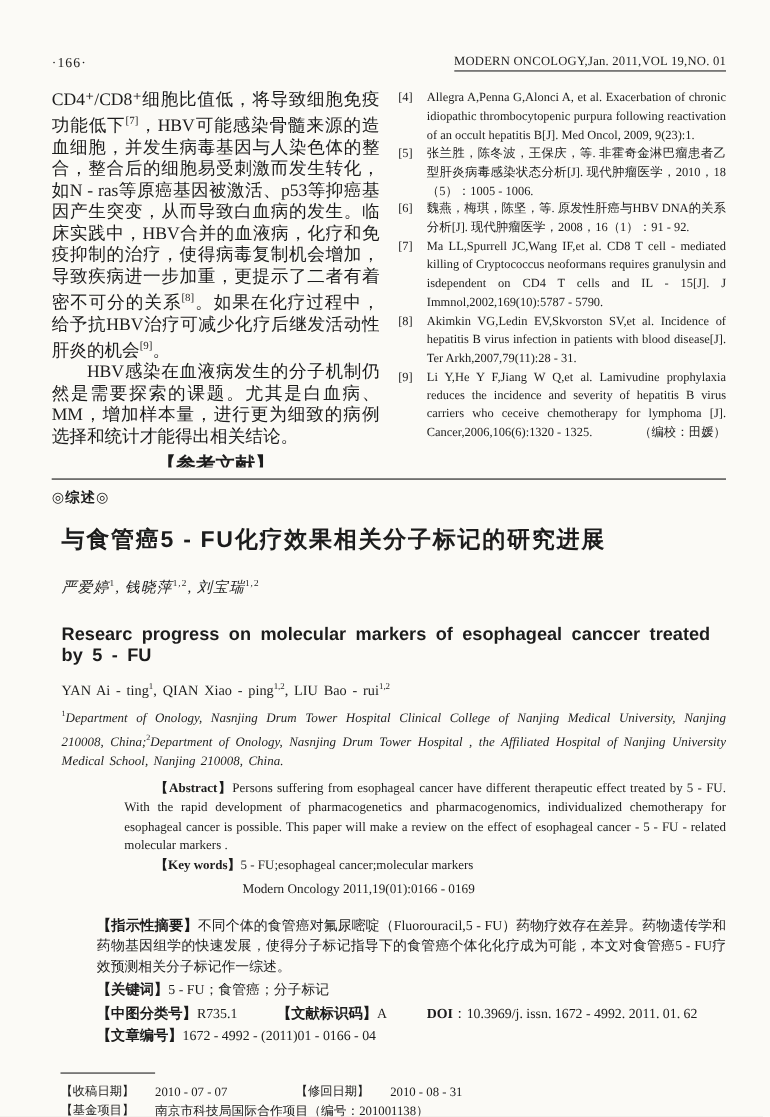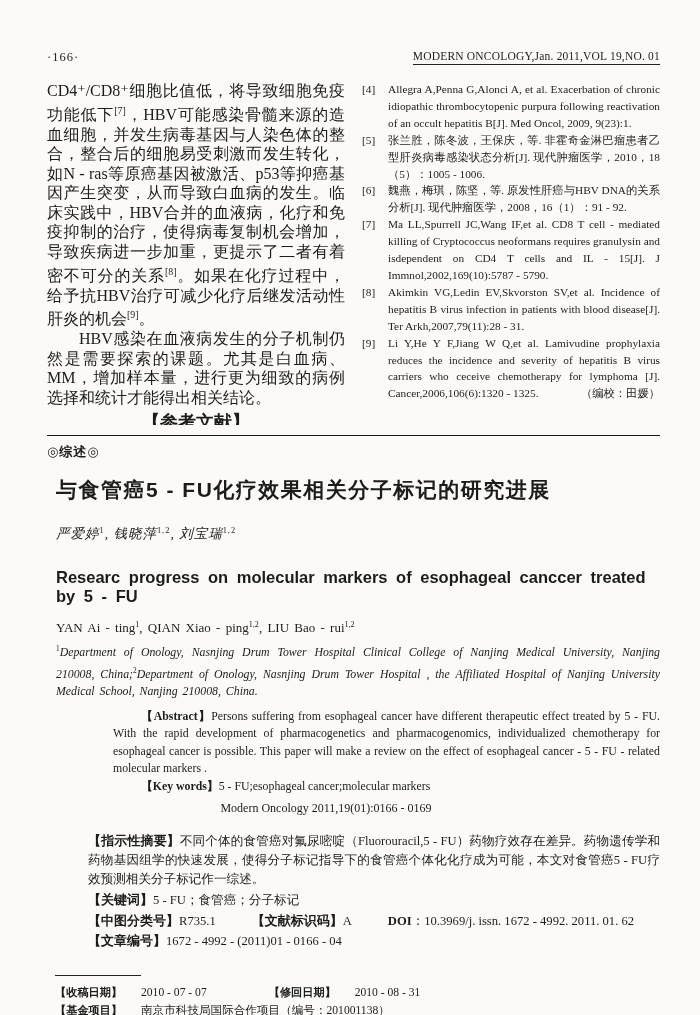--- a/index.html
+++ b/index.html
@@ -45,21 +45,21 @@
   .cite{ text-align:center;font-size:12px;margin:6px 55px 0 0;}
   .zhmeta{margin:15px 0 0 41px;font-size:12.6px;line-height:19.2px;text-align:justify;}
   .zhmeta .lbl{font-weight:bold;font-family:"Liberation Sans","DejaVu Sans",sans-serif;font-size:13px;}
   .clcline{margin-top:1px;}
   .clcline .gap{display:inline-block;width:36px;}
   .clcline .doi-lbl{font-weight:bold;}
   
   .fnrule{width:86px;border:none;border-top:1.2px solid #222;margin:24px 0 8px 8px;}
   .fn{font-size:11.6px;line-height:17.8px;margin-left:8px;}
   .fnrow{display:flex;}
-  .fn-label{flex:0 0 76px;font-weight:bold;font-family:"Liberation Sans","DejaVu Sans",sans-serif;font-size:11.2px;margin-right:10px;white-space:nowrap;}
+  .fn-label{flex:0 0 76px;font-weight:normal;font-family:"Liberation Sans","DejaVu Sans",sans-serif;font-size:11.2px;margin-right:10px;white-space:nowrap;}
   .fn-val{flex:1;}
   .pair2{margin-left:62px;display:flex;}
 </style>
 </head>
 <body>
 
 <div class="page">
 
   <div class="hdr">
     <span class="pgnum">·166·</span>

